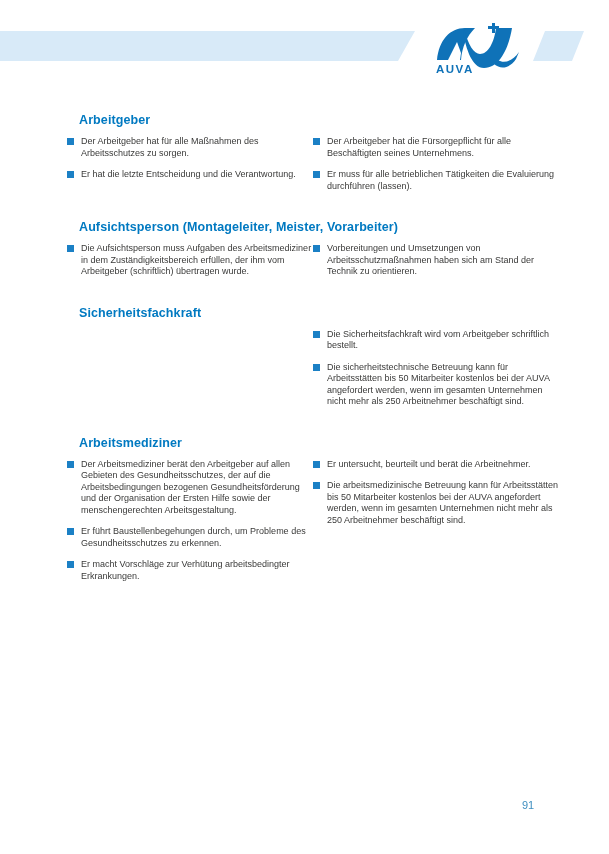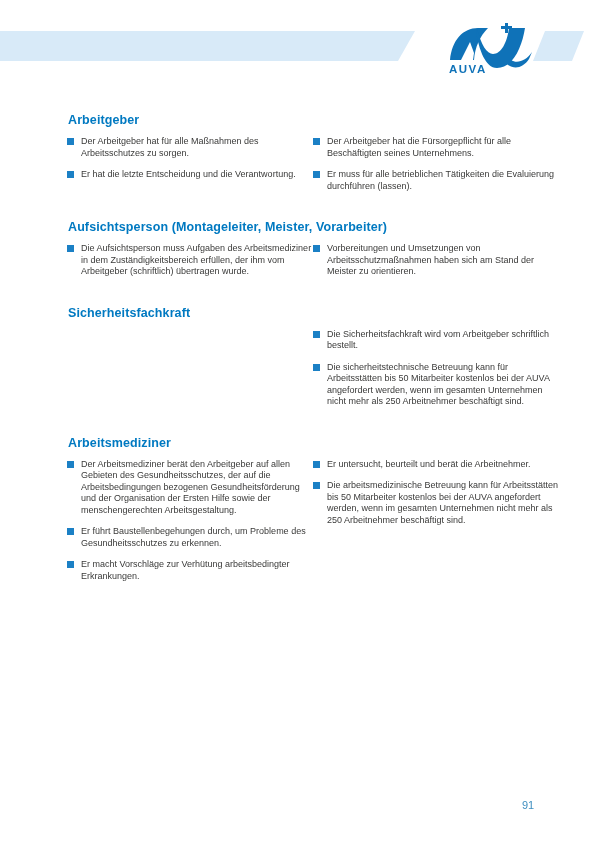--- a/index.html
+++ b/index.html
@@ -13,27 +13,27 @@
   .band-left {
     position:absolute; top:31px; left:0; width:415px; height:30px;
     background:#d8eaf8;
     clip-path:polygon(0 0, 100% 0, calc(100% - 17px) 100%, 0 100%);
   }
   .band-right {
     position:absolute; top:31px; left:533px; width:51px; height:30px;
     background:#d8eaf8;
     clip-path:polygon(12px 0, 100% 0, calc(100% - 12px) 100%, 0 100%);
   }
-  .logo { position:absolute; top:23px; left:449px; width:88px; height:51px; }
+  .logo { position:absolute; top:23px; left:436px; width:88px; height:51px; }
   .logo svg { display:block; width:100%; height:100%; overflow:visible; }
   
   .main { position:absolute; left:67px; top:113px; width:492px; }
   .sec { margin:0 0 28px 0; }
   .sec h2 {
-    margin:0 0 9px 1px; font-size:12.5px; line-height:14px;
+    margin:0 0 9px 12px; font-size:12.5px; line-height:14px;
     color:#0079c1; font-weight:bold; letter-spacing:0.1px;
   }
   .cols { display:grid; grid-template-columns:1fr 1fr; }
   .item { display:flex; gap:7px; margin:0 0 10px 0; }
   .item:last-child { margin-bottom:0; }
   .sq { flex:none; width:7px; height:7px; background:#1b80c5; margin-top:2px; }
   .item p {
     margin:0; font-size:9px; line-height:11.5px; color:#3a3a39;
     text-align:left;
   }
@@ -102,21 +102,21 @@
     <div class="cols">
       <div class="col">
         <div class="item">
           <span class="sq"></span>
           <p>Die Aufsichtsperson muss Aufgaben des Arbeitsmediziner in dem Zuständigkeitsbereich erfüllen, der ihm vom Arbeitgeber (schriftlich) übertragen wurde.</p>
         </div>
       </div>
       <div class="col">
         <div class="item">
           <span class="sq"></span>
-          <p>Vorbereitungen und Umsetzungen von Arbeitsschutzmaßnahmen haben sich am Stand der Meister zu orientieren.</p>
+          <p>Vorbereitungen und Umsetzungen von Arbeitsschutzmaßnahmen haben sich am Stand der Technik zu orientieren.</p>
         </div>
       </div>
     </div>
   </section>
 
   <section class="sec">
     <h2>Sicherheitsfachkraft</h2>
     <div class="cols">
       <div class="col">
       </div>

